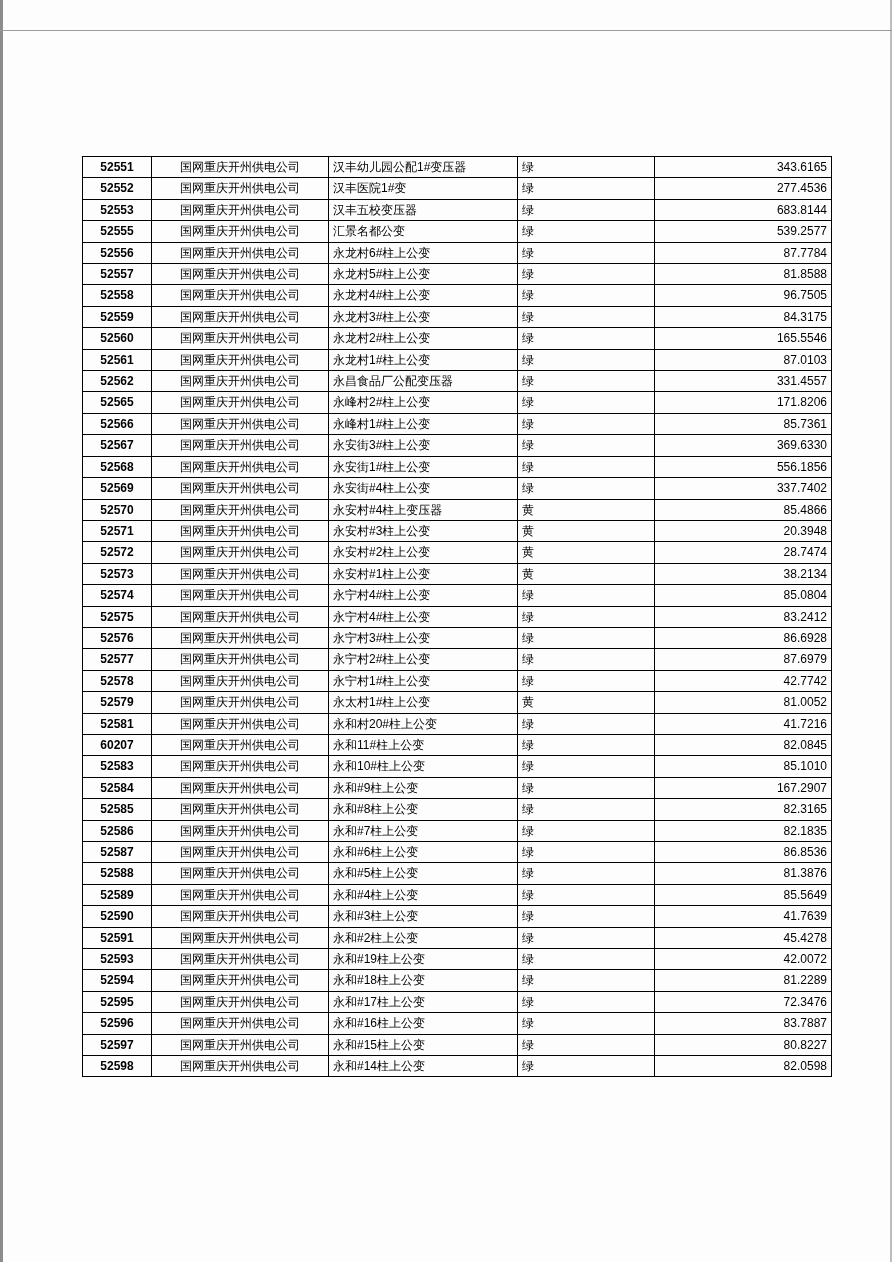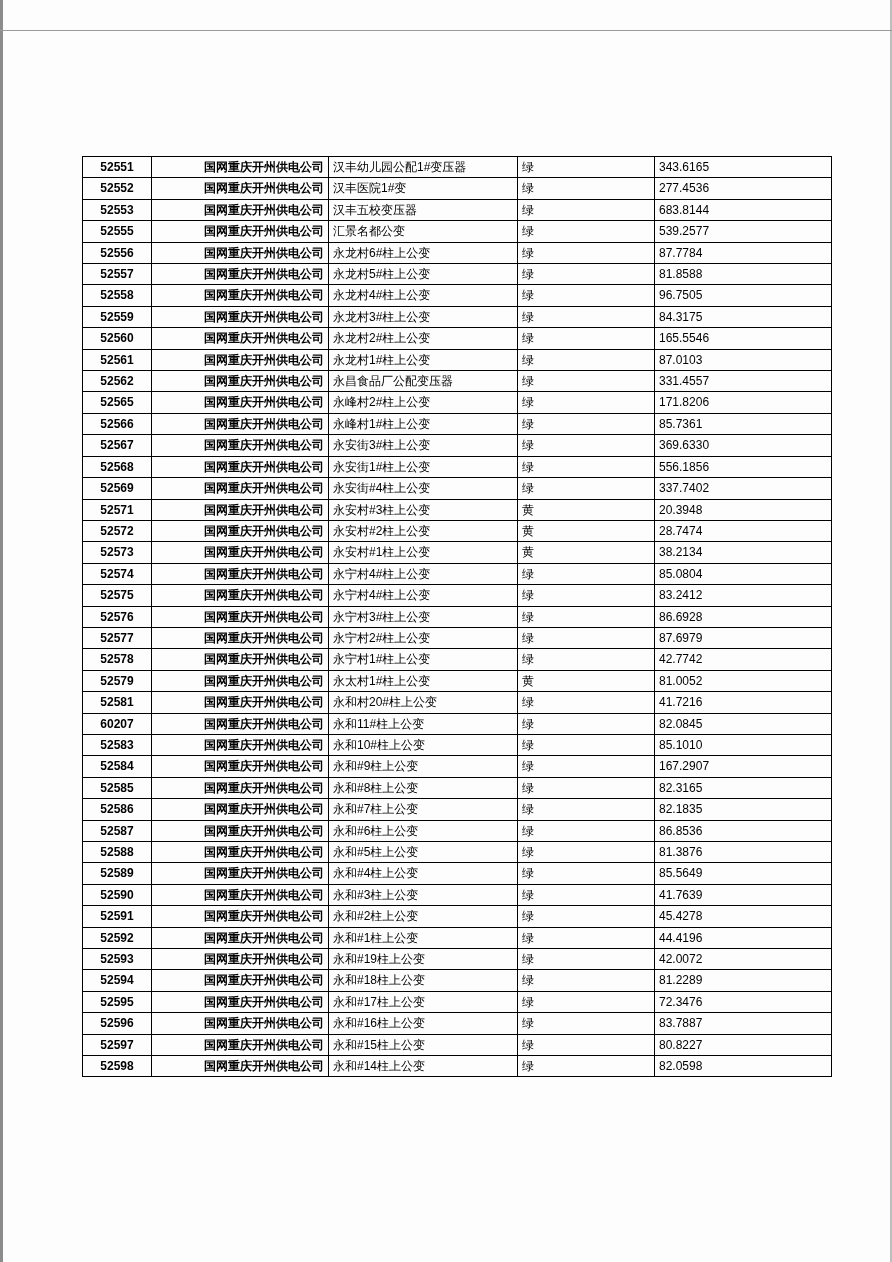--- a/index.html
+++ b/index.html
@@ -40,24 +40,24 @@
     border: 1px solid #000;
     height: 20.4px;
     font-size: 12px;
     line-height: 20.4px;
     padding: 0 4px;
     white-space: nowrap;
     overflow: hidden;
     vertical-align: middle;
   }
   td.c-id      { width: 60px;  text-align: center; font-weight: bold; }
-  td.c-company { width: 168px; text-align: right; font-weight: bold; }
+  td.c-company { width: 168px; text-align: center; }
   td.c-device  { width: 180px; text-align: left; }
   td.c-status  { width: 128px; text-align: left; }
-  td.c-value   { width: 168px; padding-right: 8px; }
+  td.c-value   { width: 168px; text-align: right; padding-right: 8px; }
 </style>
 </head>
 <body>
 
 <div class="page-edge-left"></div>
 <div class="page-edge-right"></div>
 <div class="page-top-rule"></div>
 
 <table class="data">
   <tbody>
@@ -167,20 +167,27 @@
         <td class="c-value">556.1856</td>
       </tr>
       <tr>
         <td class="c-id">52569</td>
         <td class="c-company">国网重庆开州供电公司</td>
         <td class="c-device">永安街#4柱上公变</td>
         <td class="c-status">绿</td>
         <td class="c-value">337.7402</td>
       </tr>
       <tr>
+        <td class="c-id">52570</td>
+        <td class="c-company">国网重庆开州供电公司</td>
+        <td class="c-device">永安村#4柱上变压器</td>
+        <td class="c-status">黄</td>
+        <td class="c-value">85.4866</td>
+      </tr>
+      <tr>
         <td class="c-id">52571</td>
         <td class="c-company">国网重庆开州供电公司</td>
         <td class="c-device">永安村#3柱上公变</td>
         <td class="c-status">黄</td>
         <td class="c-value">20.3948</td>
       </tr>
       <tr>
         <td class="c-id">52572</td>
         <td class="c-company">国网重庆开州供电公司</td>
         <td class="c-device">永安村#2柱上公变</td>
@@ -305,27 +312,20 @@
         <td class="c-device">永和#3柱上公变</td>
         <td class="c-status">绿</td>
         <td class="c-value">41.7639</td>
       </tr>
       <tr>
         <td class="c-id">52591</td>
         <td class="c-company">国网重庆开州供电公司</td>
         <td class="c-device">永和#2柱上公变</td>
         <td class="c-status">绿</td>
         <td class="c-value">45.4278</td>
-      </tr>
-      <tr>
-        <td class="c-id">52592</td>
-        <td class="c-company">国网重庆开州供电公司</td>
-        <td class="c-device">永和#1柱上公变</td>
-        <td class="c-status">绿</td>
-        <td class="c-value">44.4196</td>
       </tr>
       <tr>
         <td class="c-id">52593</td>
         <td class="c-company">国网重庆开州供电公司</td>
         <td class="c-device">永和#19柱上公变</td>
         <td class="c-status">绿</td>
         <td class="c-value">42.0072</td>
       </tr>
       <tr>
         <td class="c-id">52594</td>

